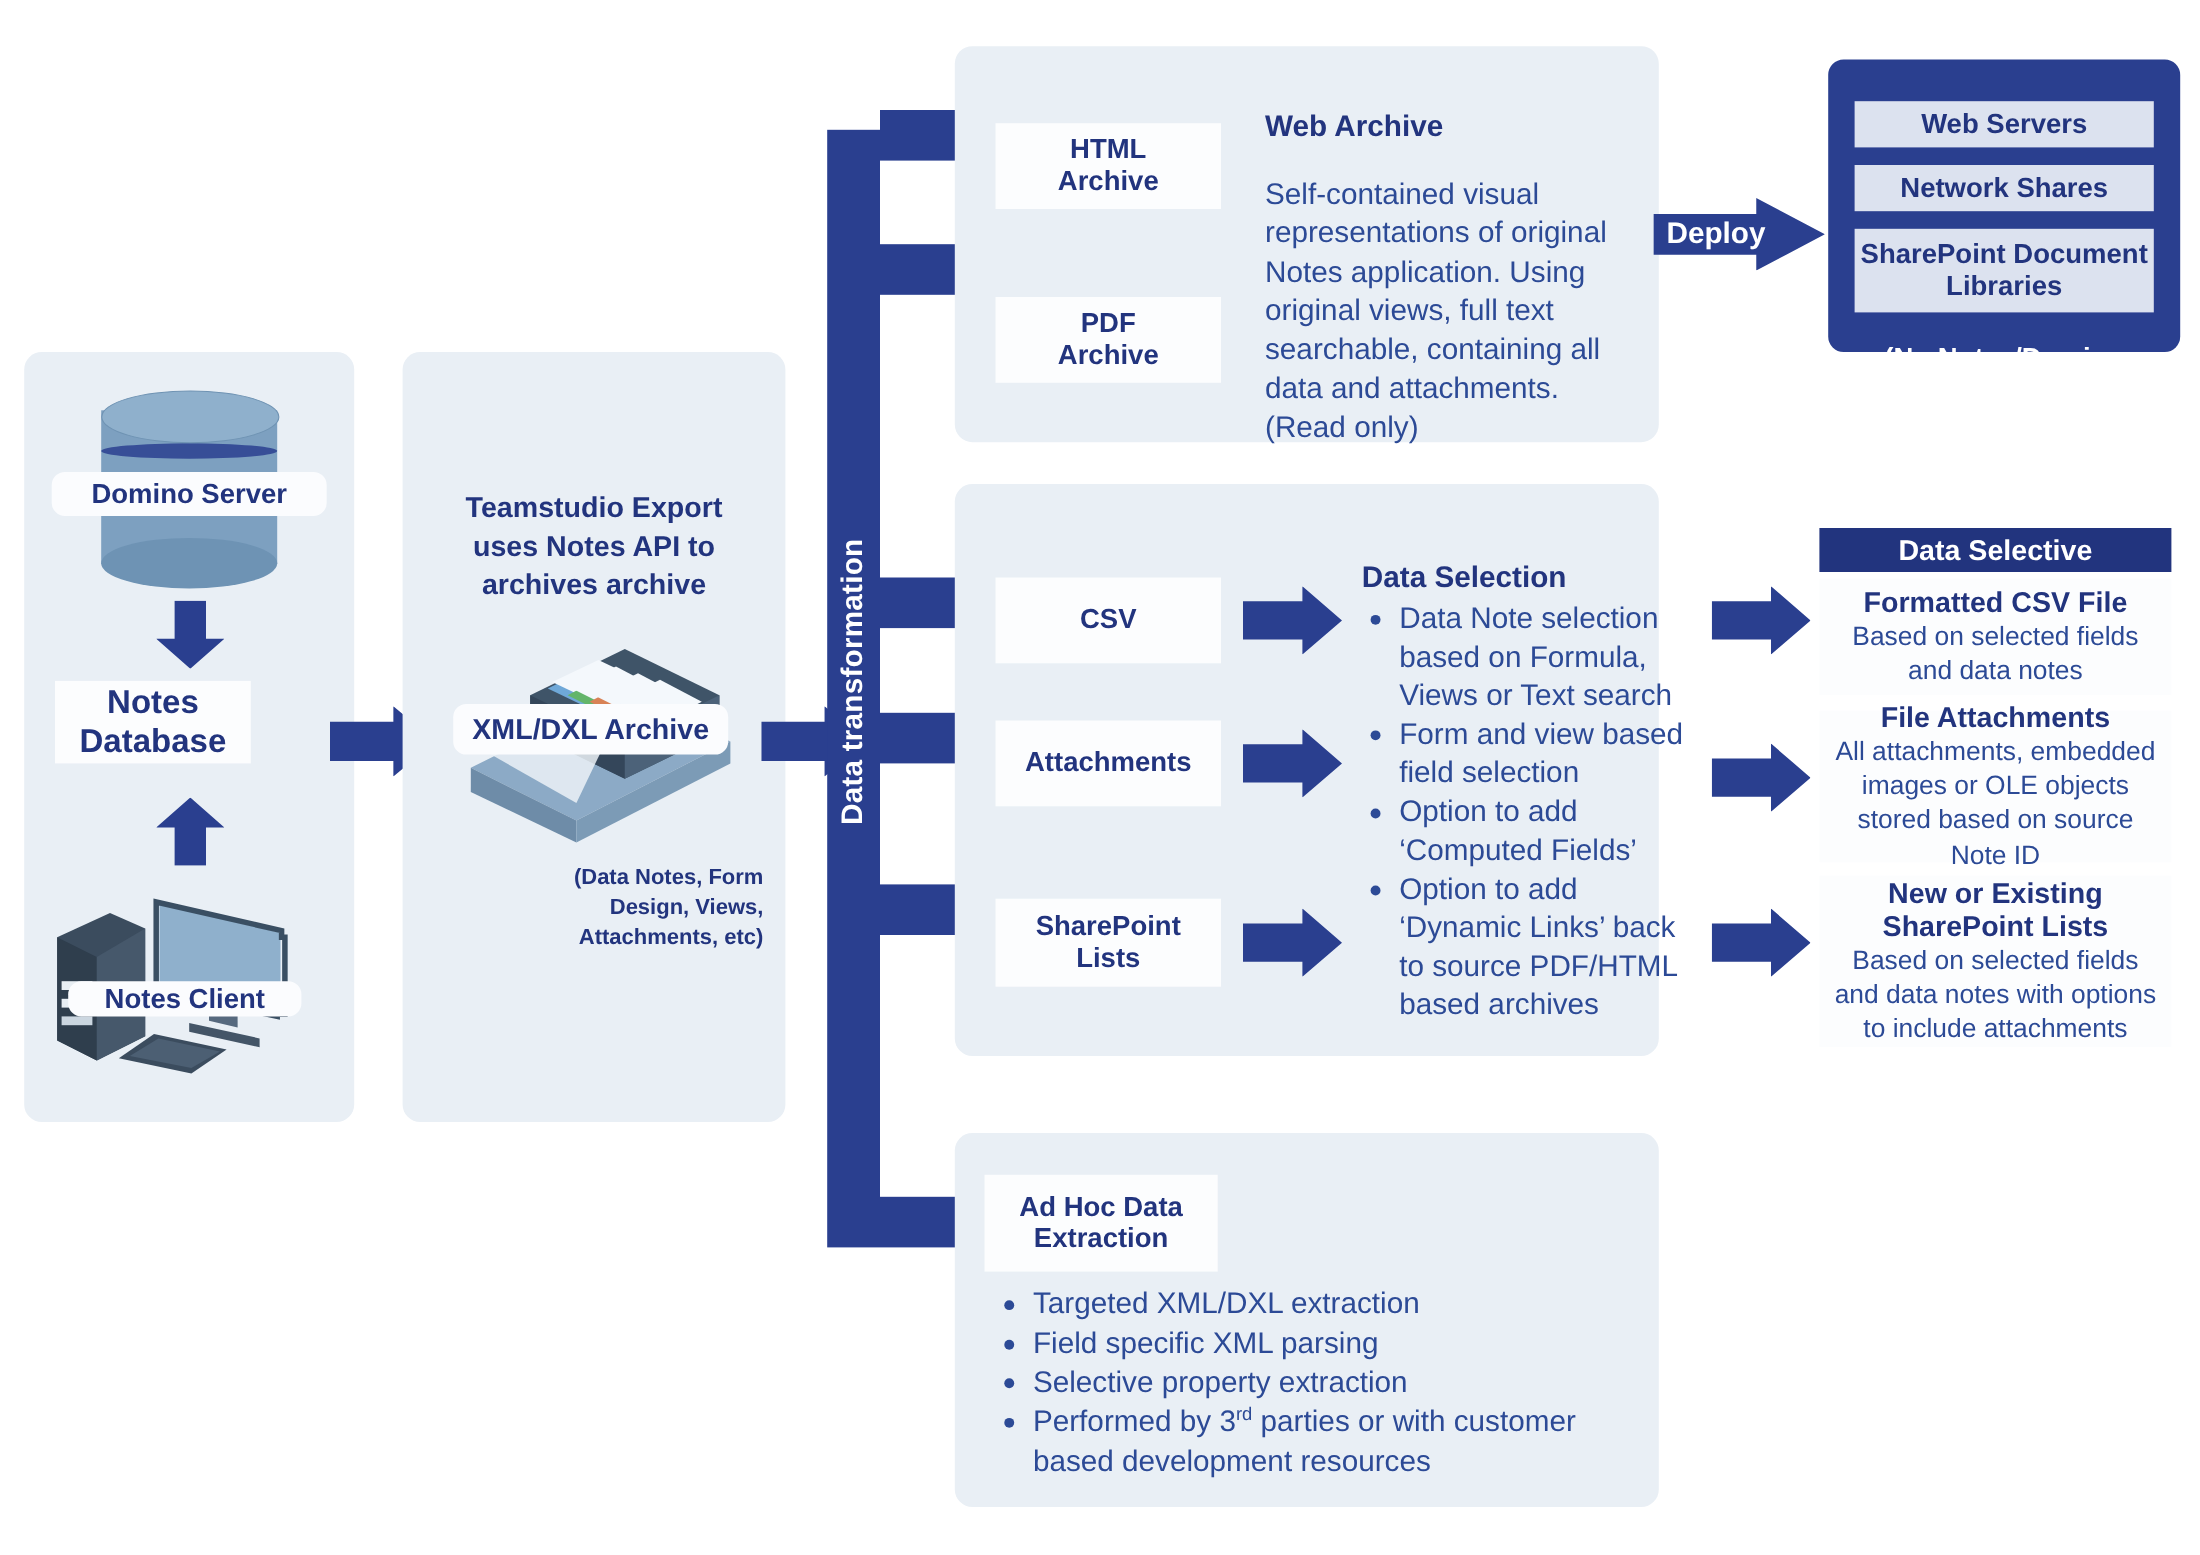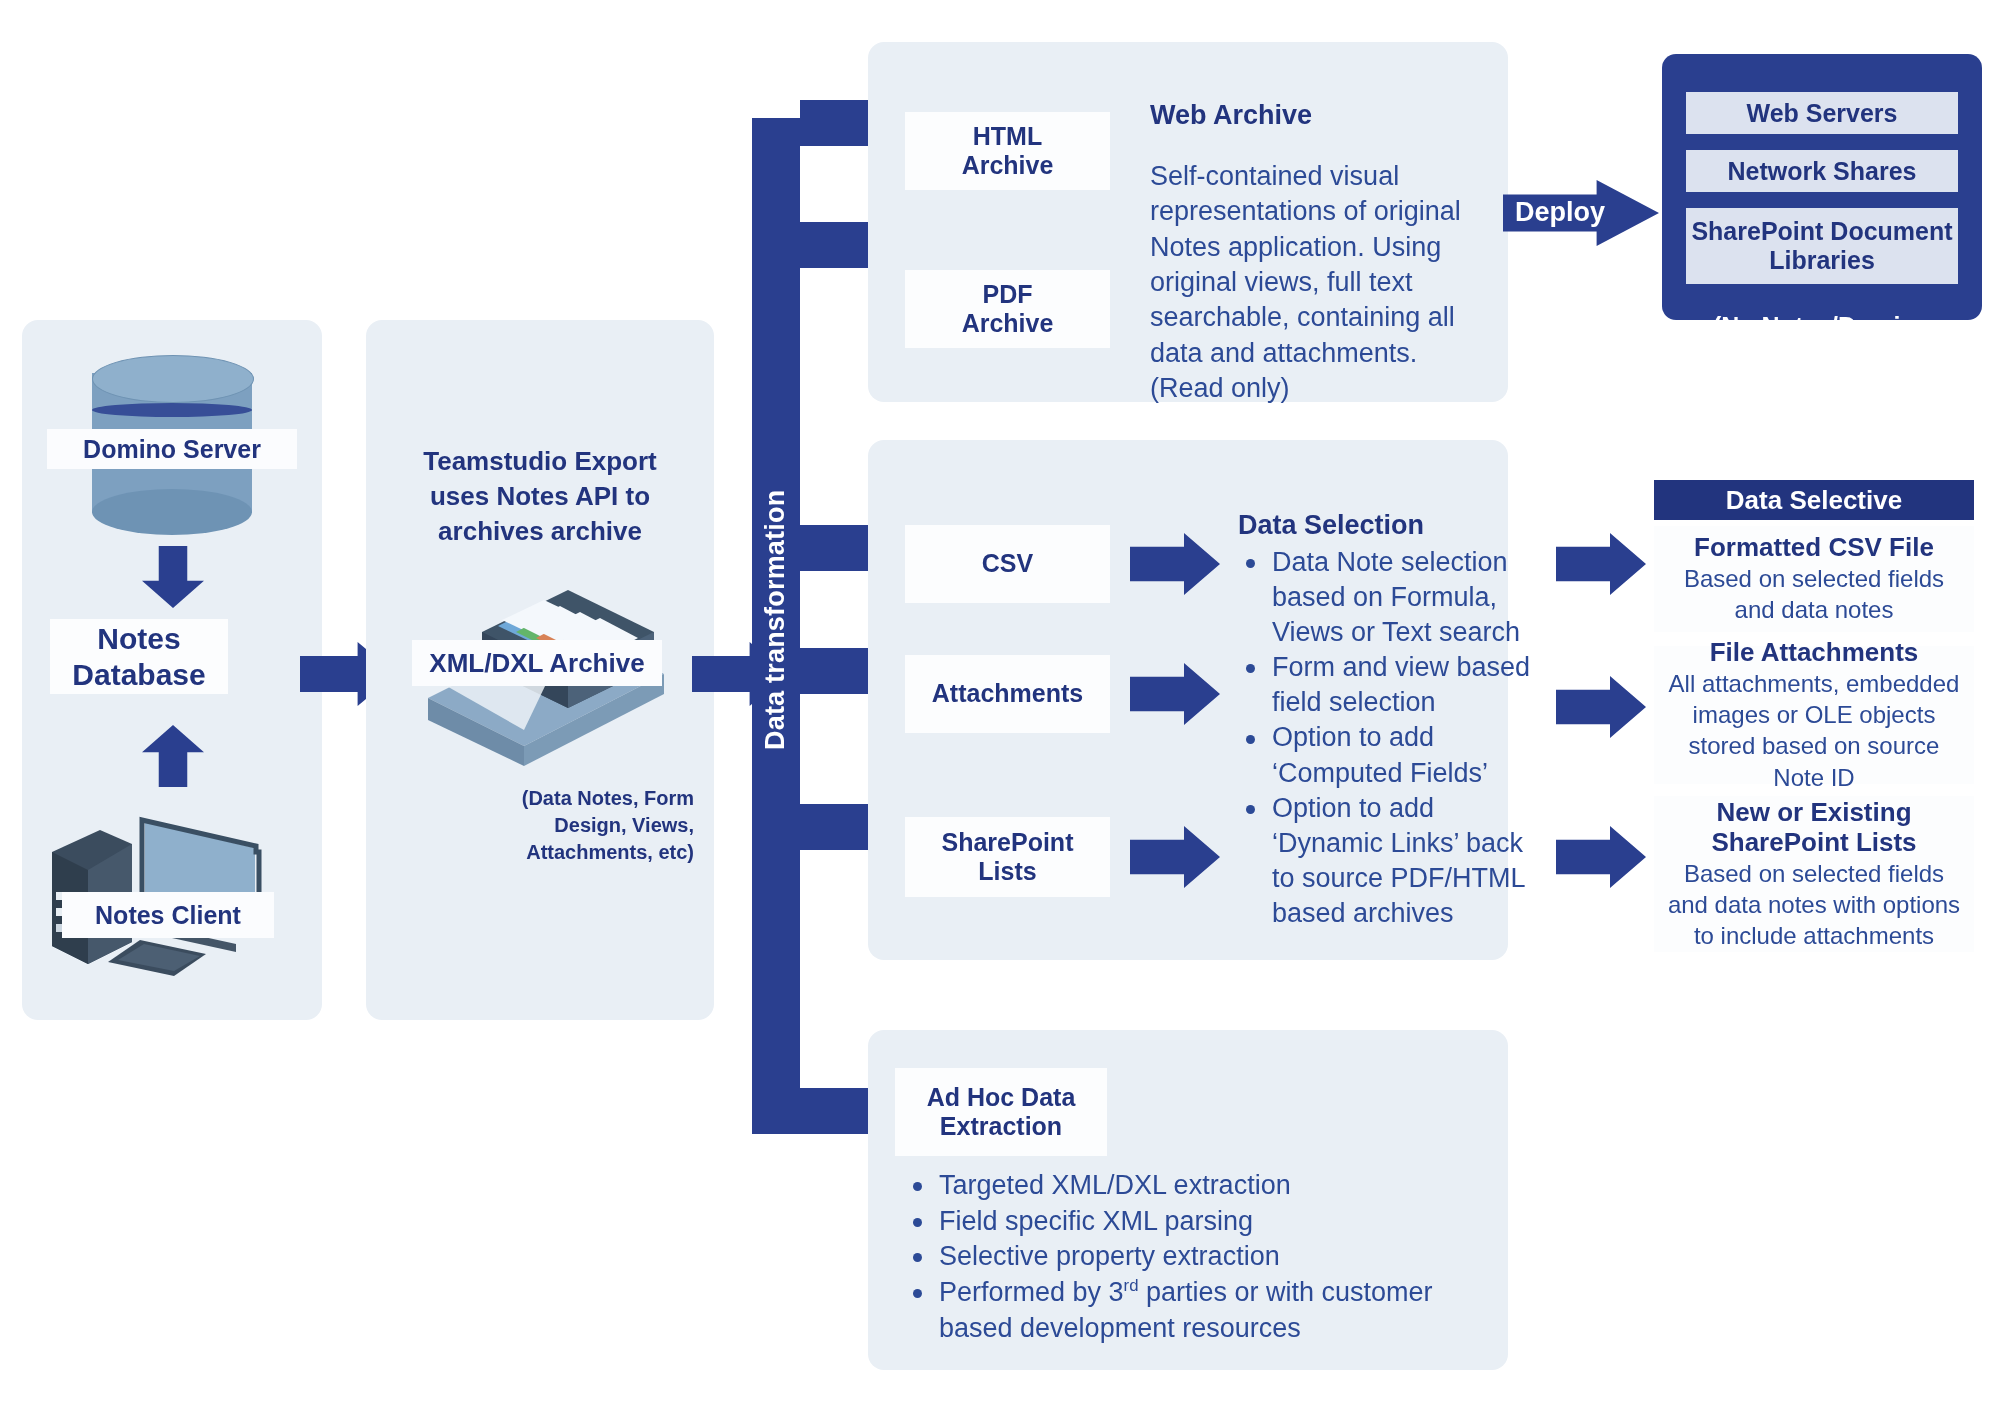--- a/index.html
+++ b/index.html
@@ -25,21 +25,21 @@
   .cyl-body{position:absolute;left:0;top:18px;width:160px;height:140px;background:#7DA0C0;}
   .cyl-top{position:absolute;left:0;top:0;width:160px;height:46px;border-radius:50%;
            background:#8FB0CC;border:1px solid #6F93B3;}
   .cyl-bot{position:absolute;left:0;top:134px;width:160px;height:46px;border-radius:50%;
            background:#6E93B4;}
   .cyl-ring{position:absolute;left:0;width:160px;height:14px;border-radius:50%;
             background:#2A3F8F;opacity:.85;}
 
   
   .overlabel{position:absolute;background:#FBFCFE;display:flex;align-items:center;
-             justify-content:center;color:#22347E;font-weight:bold;}
+             justify-content:center;color:#22347E;font-weight:bold;border-radius:12px;}
   .arr-down{background:#2A3F8F;
     clip-path:polygon(27% 0%,73% 0%,73% 56%,100% 56%,50% 100%,0% 56%,27% 56%);}
   .arr-up{background:#2A3F8F;
     clip-path:polygon(50% 0%,100% 44%,73% 44%,73% 100%,27% 100%,27% 44%,0% 44%);}
   .arr-plain{background:#2A3F8F;
     clip-path:polygon(0% 22%,60% 22%,60% 0%,100% 50%,60% 100%,60% 78%,0% 78%);}
 
   
   .trunk{background:#2A3F8F;}
   .trunk-label{position:absolute;color:#ffffff;font-weight:bold;font-size:27px;
@@ -102,21 +102,21 @@
     <polygon points="12,52 60,30 92,44 92,142 48,164 12,146" fill="#3B4C5E"></polygon>
     <polygon points="12,52 48,70 48,164 12,146" fill="#2F3E4D"></polygon>
     <polygon points="48,70 92,44 92,142 48,164" fill="#46586B"></polygon>
     <rect x="16" y="92" width="28" height="8" fill="#E8EEF3"></rect>
     <rect x="16" y="108" width="28" height="8" fill="#E8EEF3"></rect>
     <rect x="16" y="124" width="28" height="8" fill="#CBD6E0"></rect>
 
     <polygon points="100,140 166,154 134,176 68,162" fill="#3B4C5E"></polygon>
     <polygon points="104,144 160,156 134,171 78,160" fill="#4C5F73"></polygon>
   </svg>
-  <div class="abs overlabel" style="left:62px;top:892px;width:212px;height:46px;font-size:25px;">Notes Client</div>
+  <div class="abs overlabel" style="left:62px;top:892px;width:212px;height:32px;font-size:25px;">Notes Client</div>
 
   <div class="abs arr-plain" style="left:300px;top:642px;width:96px;height:64px;"></div>
 
   <div class="abs panel" style="left:366px;top:320px;width:348px;height:700px;"></div>
 
   <div class="abs hdr" style="left:386px;top:444px;width:308px;text-align:center;font-size:26px;line-height:1.35;">
     <div>Teamstudio Export</div>
     <div>uses Notes API to</div>
     <div>archives archive</div>
   </div>

